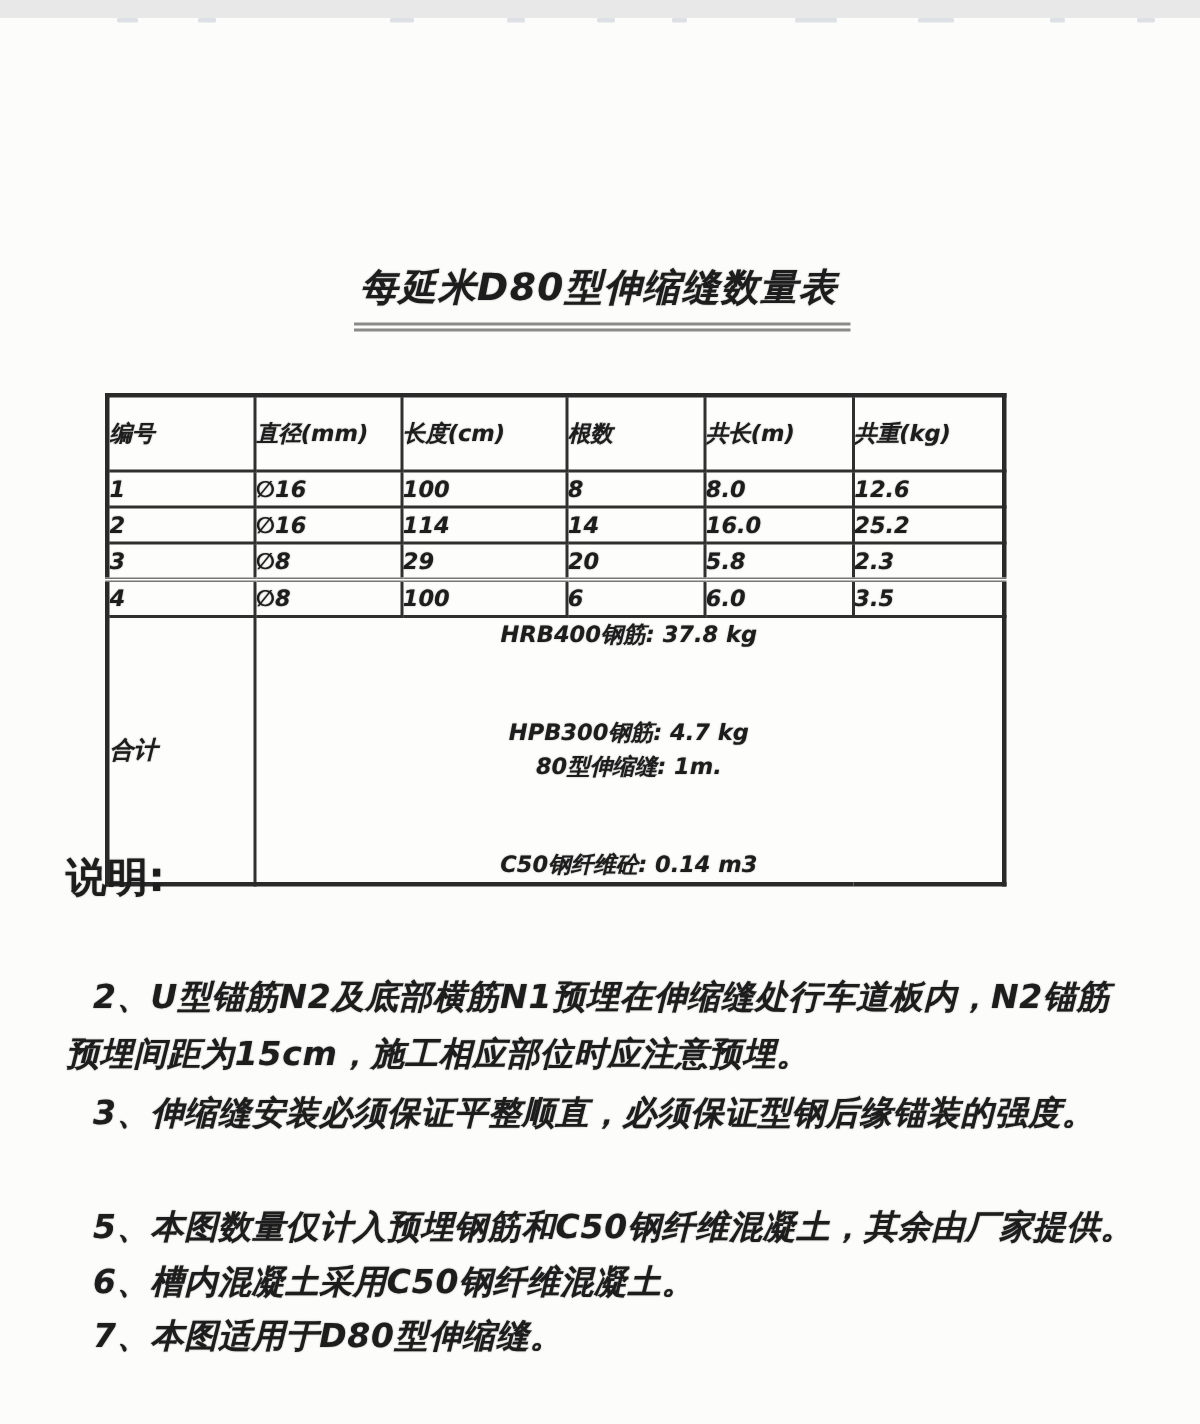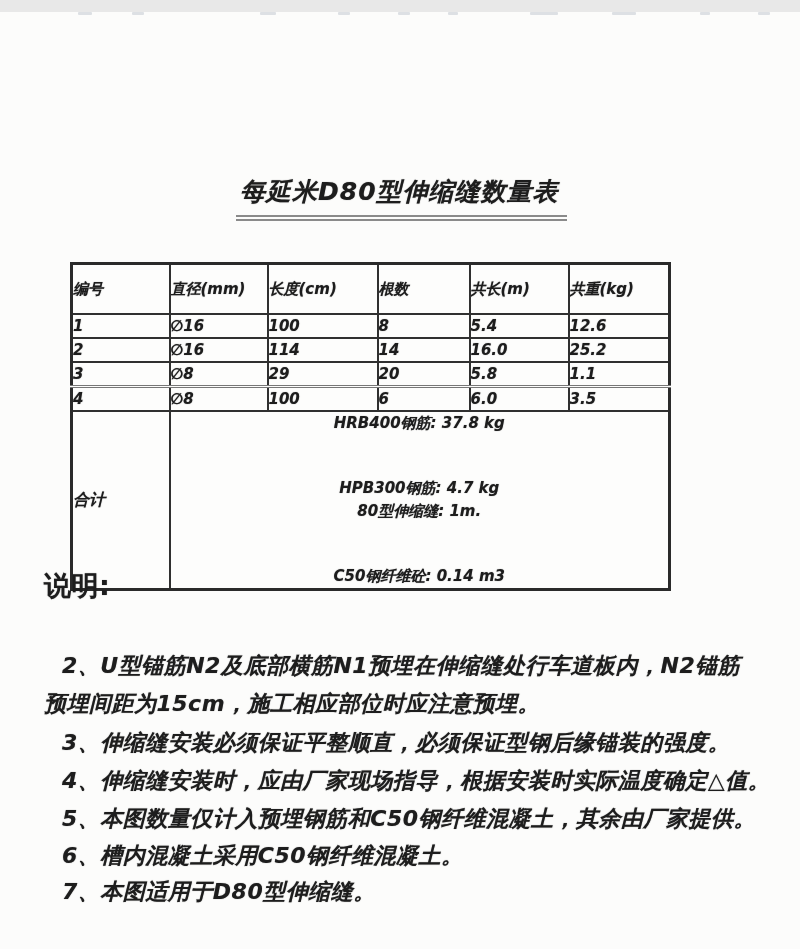--- a/index.html
+++ b/index.html
@@ -94,38 +94,38 @@
         <td>长度(cm)</td>
         <td>根数</td>
         <td>共长(m)</td>
         <td>共重(kg)</td>
       </tr>
       <tr class="datarow">
         <td>1</td>
         <td>∅16</td>
         <td>100</td>
         <td>8</td>
-        <td>5.4</td>
+        <td>8.0</td>
         <td>12.6</td>
       </tr>
       <tr class="datarow">
         <td>2</td>
         <td>∅16</td>
         <td>114</td>
         <td>14</td>
         <td>16.0</td>
         <td>25.2</td>
       </tr>
       <tr class="datarow">
         <td>3</td>
         <td>∅8</td>
         <td>29</td>
         <td>20</td>
         <td>5.8</td>
-        <td>1.1</td>
+        <td>2.3</td>
       </tr>
       <tr class="datarow dbl">
         <td>4</td>
         <td>∅8</td>
         <td>100</td>
         <td>6</td>
         <td>6.0</td>
         <td>3.5</td>
       </tr>
       <tr class="sumrow">
@@ -141,18 +141,17 @@
           </div>
         </td>
       </tr>
     </tbody>
   </table>
 
   <div class="note note-heading" style="left:44px;top:561px;">说明:</div>
   <div class="note" style="left:62px;top:641px;">2、U型锚筋N2及底部横筋N1预埋在伸缩缝处行车道板内，N2锚筋</div>
   <div class="note" style="left:44px;top:679px;text-align:center;">预埋间距为15cm，施工相应部位时应注意预埋。</div>
   <div class="note" style="left:62px;top:718px;">3、伸缩缝安装必须保证平整顺直，必须保证型钢后缘锚装的强度。</div>
-  <div class="note" style="left:62px;top:756px;">4、伸缩缝安装时，应由厂家现场指导，根据安装时实际温度确定△值。</div>
   <div class="note" style="left:62px;top:794px;">5、本图数量仅计入预埋钢筋和C50钢纤维混凝土，其余由厂家提供。</div>
   <div class="note" style="left:62px;top:831px;">6、槽内混凝土采用C50钢纤维混凝土。</div>
   <div class="note" style="left:62px;top:867px;">7、本图适用于D80型伸缩缝。</div>
 
 </div>
 
 </body></html>

